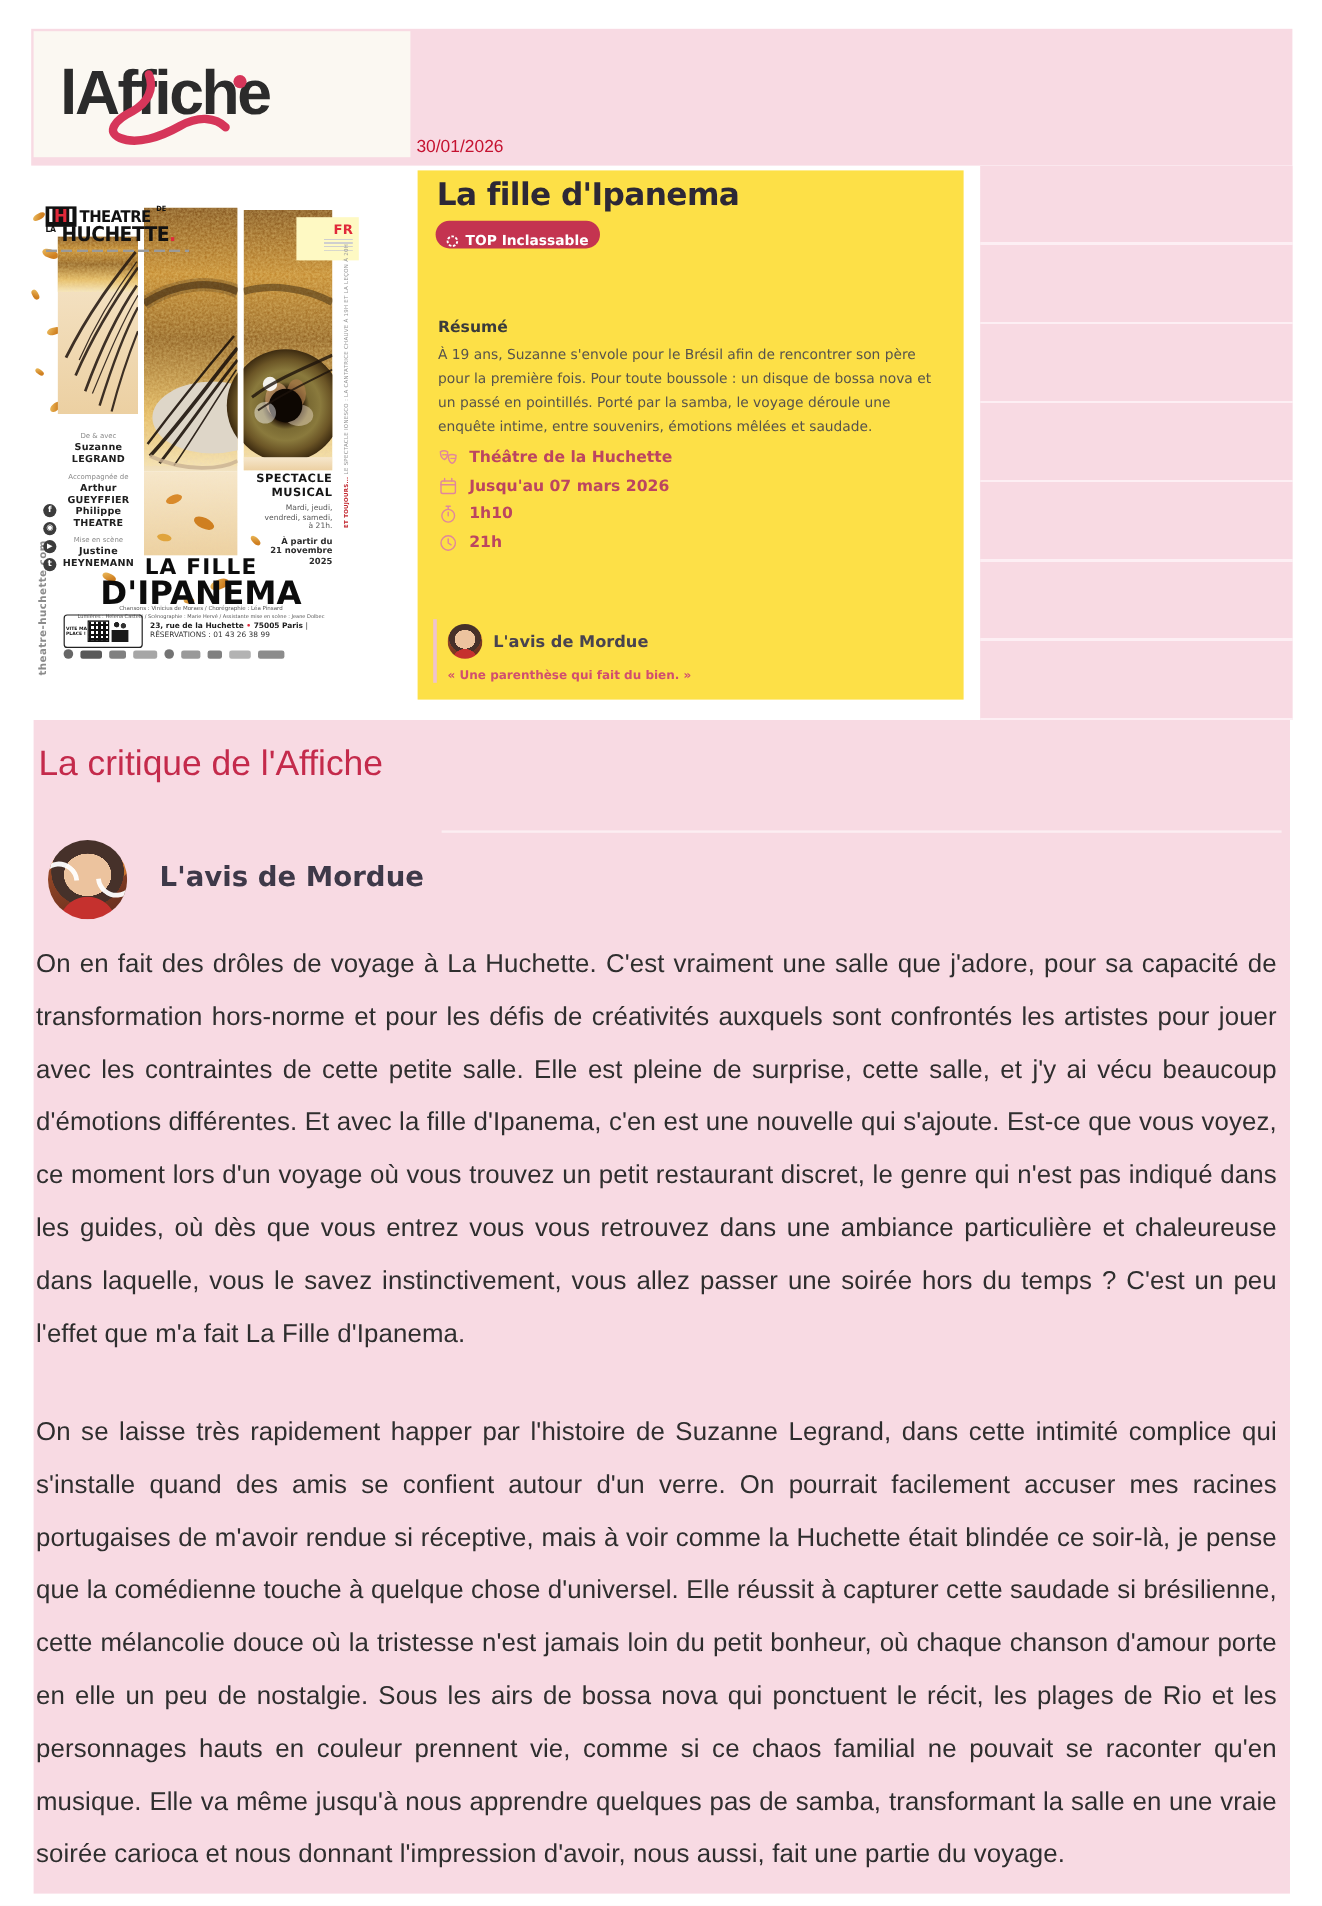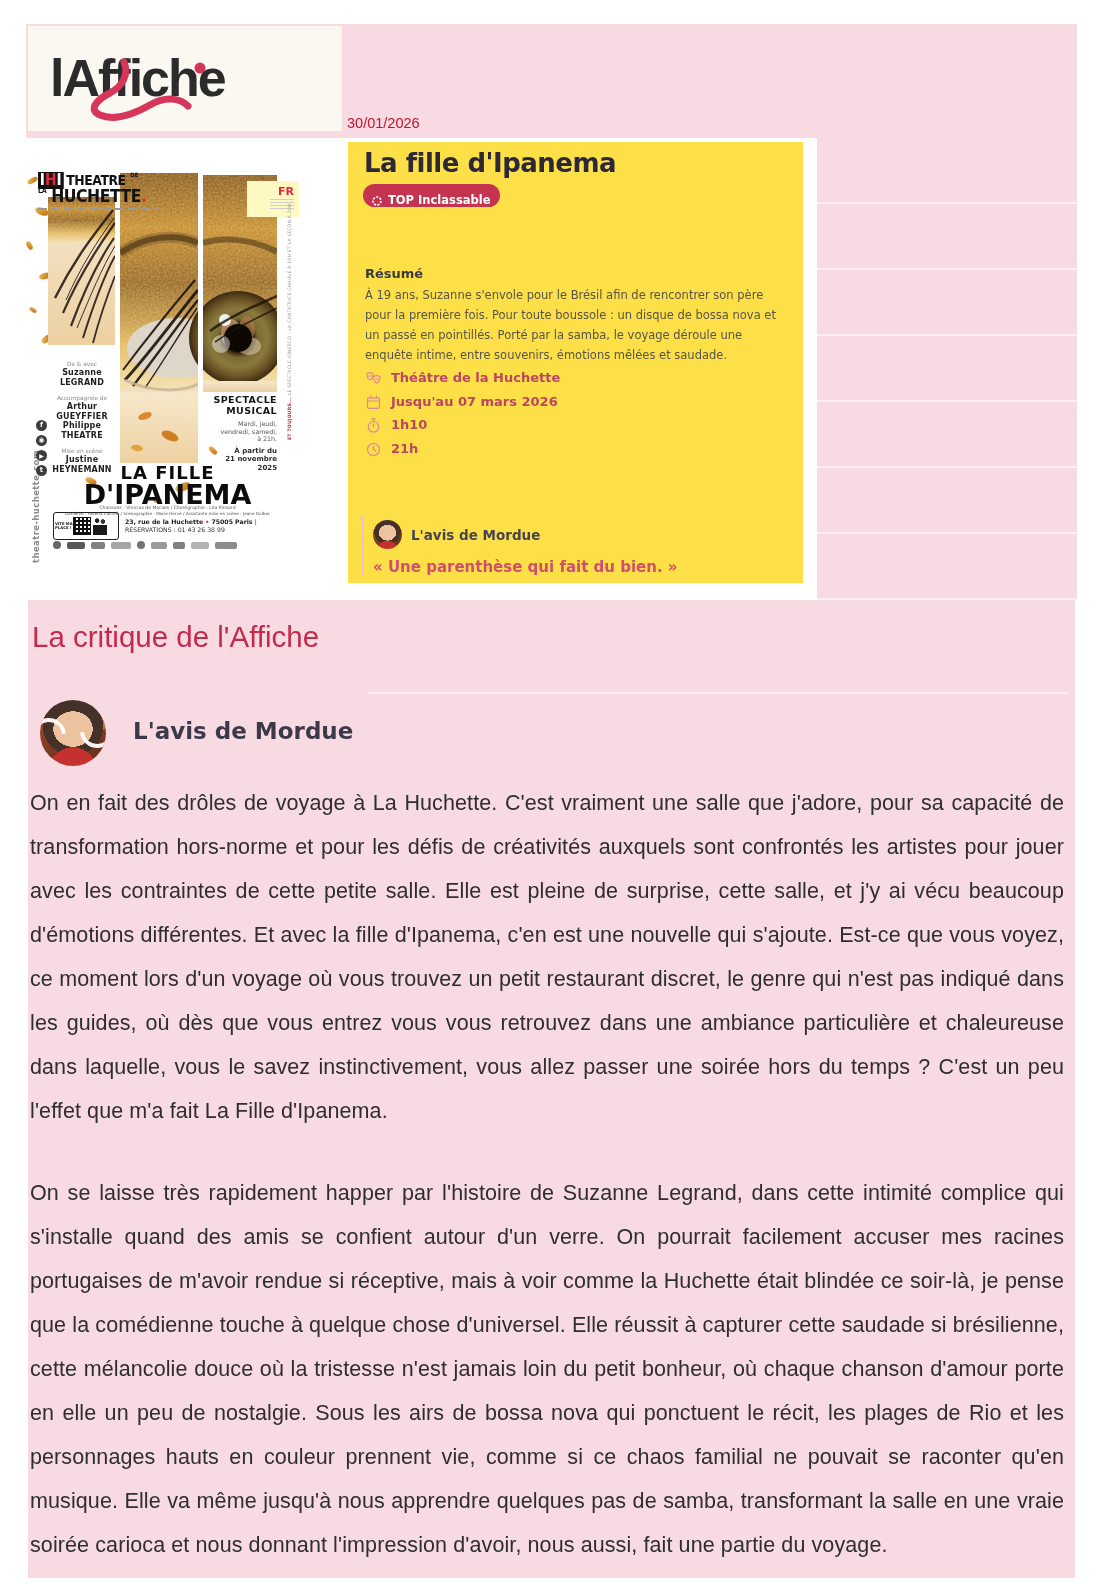--- a/index.html
+++ b/index.html
@@ -76,26 +76,26 @@
 
   
   .card{left:348px;top:142px;width:455px;height:441px;background:#fde047;font-family:"DejaVu Sans",sans-serif;}
   .card-title{left:16px;top:6px;font-size:26px;font-weight:700;color:#2d2836;letter-spacing:-.5px;}
   .badge{left:15px;top:42px;height:23px;background:#c43450;color:#fff;border-radius:12px;
          display:inline-flex;align-items:flex-end;gap:5px;padding:0 10px 0 8px;
          font-size:11.5px;font-weight:600;}
   .resume-label{left:17px;top:124px;font-size:13px;font-weight:700;color:#3b3b3b;}
   .resume-text{left:17px;top:143px;width:424px;font-size:11.5px;line-height:20px;color:#57534c;}
   .info{left:17px;top:228px;}
-  .info-row{display:flex;gap:9px;height:23.5px;}
+  .info-row{display:flex;align-items:center;gap:9px;height:23.5px;}
   .info-text{font-size:13px;font-weight:700;color:#bc4560;}
   .avis{left:13px;top:374px;border-left:3px solid #eec3cf;padding-left:9px;width:420px;}
   .avis-head{display:flex;align-items:center;gap:9px;margin-top:4px;}
   .avis-author{font-size:13.5px;font-weight:700;color:#49434f;}
-  .avis-quote{margin-top:9px;font-size:15px;font-weight:600;color:#d14e6f;font-family:"DejaVu Sans",sans-serif;}
+  .avis-quote{margin-top:9px;font-size:10px;font-weight:600;color:#d14e6f;font-family:"DejaVu Sans",sans-serif;}
 
   .avatar{border-radius:50%;overflow:hidden;flex:0 0 auto;
     background:
       radial-gradient(circle at 50% 108%, #c5312e 0 30%, rgba(0,0,0,0) 31%),
       radial-gradient(ellipse 30% 27% at 50% 44%, #ecc39e 0 99%, rgba(0,0,0,0) 100%),
       radial-gradient(ellipse 46% 44% at 50% 40%, #46312a 0 99%, rgba(0,0,0,0) 100%),
       radial-gradient(circle at 20% 22%, #d98b4a 0 16%, rgba(0,0,0,0) 17%),
       radial-gradient(circle at 82% 28%, #c8742f 0 20%, rgba(0,0,0,0) 21%),
       linear-gradient(160deg,#a9542a,#7e3a22 60%,#5f2c1e);}
   .avatar-sm{width:29px;height:29px;}

